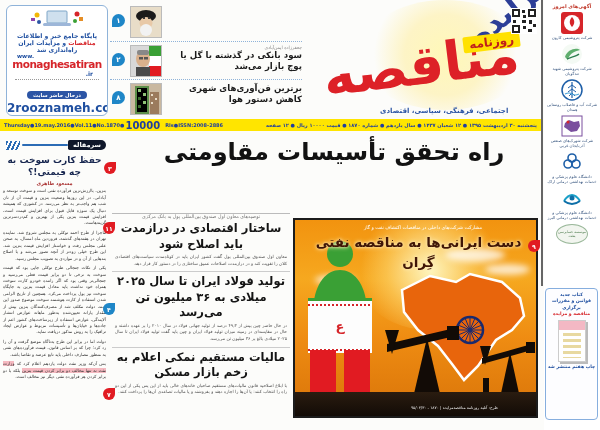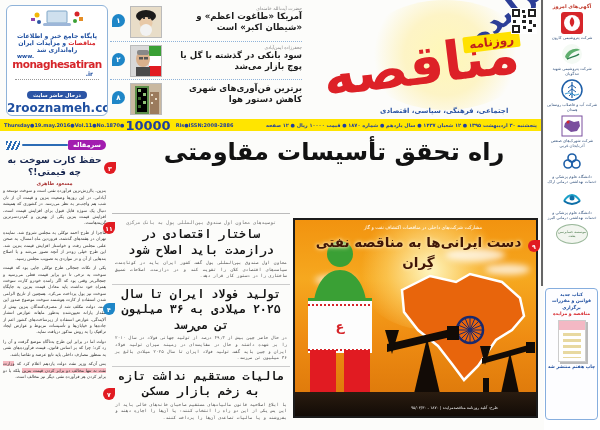--- a/index.html
+++ b/index.html
@@ -29,21 +29,21 @@
   #title-red{left:296px;top:34px;width:250px;font-size:54px;font-weight:bold;color:#dd2127;
              transform:rotate(-7deg);text-align:center;letter-spacing:-2px;}
   #title-blue{left:455px;top:-8px;width:110px;font-size:30px;font-weight:bold;color:#2c3e97;
               transform:rotate(-38deg);text-align:center;}
   #paper-chip{left:463px;top:34px;background:#ffe100;color:#c0201c;font-weight:bold;font-size:12px;
               padding:1px 6px;transform:rotate(-7deg);border-radius:2px;}
   #qr{left:511px;top:8px;width:26px;height:26px;}
   #subtitle{left:380px;top:107px;width:160px;text-align:left;font-size:7px;color:#2c55a5;font-weight:bold;direction:rtl;}
   #strip{left:0;top:119px;width:543px;height:12px;background:#ffe500;display:flex;align-items:center;}
   #strip .en{direction:ltr;font-size:5px;color:#1f3e9e;font-weight:bold;margin-left:4px;white-space:nowrap;}
-  #strip .price{font-size:13px;color:#1f3e9e;font-weight:bold;margin:0 1px;}
+  #strip .price{font-size:10px;color:#1f3e9e;font-weight:bold;margin:0 1px;}
   #strip .fa{direction:rtl;font-size:5px;color:#1f3e9e;font-weight:bold;margin-right:6px;margin-left:auto;white-space:nowrap;}
 
   
   #promo{left:6px;top:5px;width:100px;height:109px;border:1px solid #8fb3d9;border-radius:6px;
          background:#fff;text-align:center;overflow:hidden;}
   .promo-art{width:60px;height:22px;margin:3px auto 1px;position:relative;}
   .promo-l1{font-size:6.2px;color:#1f4fa0;font-weight:bold;}
   .promo-l2{font-size:6.2px;font-weight:bold;}
   .promo-l2 .r{color:#d6252a;} .promo-l2 .b{color:#1f4fa0;}
   .promo-www{font-size:5.5px;color:#1f4fa0;text-align:left;margin-left:10px;font-weight:bold;}
@@ -73,31 +73,31 @@
   #lead-rule{left:112px;top:213px;width:178px;height:1px;background:#bbb;}
 
   
   .pbadge{position:absolute;width:12px;height:12px;border-radius:50% 0 50% 50%;color:#fff;
           font-size:6.2px;font-weight:bold;display:flex;align-items:center;justify-content:center;}
   .pbadge.red{background:#e11b22;} .pbadge.blue{background:#1e86c7;}
 
   
   #editorial{left:3px;top:140px;width:103px;height:288px;direction:rtl;}
   .ed-head{display:flex;align-items:center;margin-bottom:4px;}
-  .ed-chip{background:#a21caf;color:#fff;font-size:6.5px;font-weight:bold;padding:1px 5px;border-radius:2px 6px 6px 2px;}
+  .ed-chip{background:#0f172a;color:#fff;font-size:6.5px;font-weight:bold;padding:1px 5px;border-radius:2px 6px 6px 2px;}
   .ed-ico{width:14px;height:9px;background:repeating-linear-gradient(115deg,#2c6cb5 0 2px,#fff 2px 4px);margin-left:3px;}
   .ed-line{flex:1;height:2px;background:#2c6cb5;margin-left:2px;border-radius:2px;}
   .ed-title{text-align:center;font-size:9px;font-weight:bold;color:#17264f;line-height:1.35;}
   .ed-author{text-align:center;font-size:5px;color:#a33;font-weight:bold;margin:2px 0;}
   .ed-body{font-size:4.3px;color:#333;line-height:1.5;text-align:justify;}
   .ed-body p{margin:0 0 3px 0;}
   .hl{background:#f5b9c0;}
 
   
-  #articles{left:112px;top:218px;width:178px;height:212px;direction:rtl;text-align:center;font-family:Liberation Mono, monospace;}
+  #articles{left:112px;top:212px;width:178px;height:212px;direction:rtl;text-align:center;}
   .art-kick{font-size:4.8px;color:#777;margin-top:2px;}
   .art-title{font-size:11.5px;font-weight:bold;color:#141414;line-height:1.35;margin:2px 4px;}
   .art-body{font-size:4.4px;color:#555;line-height:1.5;text-align:justify;margin:2px 3px;}
   .art-sep{border-top:1px solid #ccc;margin:4px 0 2px;}
 
   
   #feature{left:293px;top:218px;width:245px;height:200px;border:2px solid #1c1c1c;box-sizing:border-box;
            background:linear-gradient(180deg,#f2930f 0%,#f6a81f 30%,#ef8c12 60%,#d97409 100%);overflow:hidden;}
   #feat-sun{position:absolute;left:60px;top:-10px;width:150px;height:120px;border-radius:50%;
             background:radial-gradient(circle,rgba(255,250,200,.95) 0%,rgba(255,220,120,.5) 45%,rgba(255,255,255,0) 72%);}
@@ -184,24 +184,20 @@
       <div class="photo">
         <svg viewBox="0 0 30 30" width="30" height="30">
             <rect width="30" height="30" fill="#e8ddc8"></rect>
           <ellipse cx="15" cy="9" rx="10" ry="6" fill="#1a1a1a"></ellipse>
             <ellipse cx="15" cy="16" rx="6.5" ry="6" fill="#e8c9a8"></ellipse>
           <ellipse cx="15" cy="23" rx="6" ry="6" fill="#f2f2f2"></ellipse>
             <rect x="12" y="10" width="2" height="2" fill="#333"></rect>
             <rect x="17" y="10" width="2" height="2" fill="#333"></rect>
           </svg>
       </div>
-      <div class="txt">
-          <div class="kick">حضرت آیت‌الله خامنه‌ای</div>
-        <div class="head">آمریکا «طاغوت اعظم» و «شیطان اکبر» است</div>
-        </div>
     </div>
     <div class="story-sep" style="top:39px;"></div>
     <div class="story" style="top:41px;">
       <div class="tear">۲</div>
       <div class="photo">
         <svg viewBox="0 0 30 30" width="30" height="30">
             <rect width="30" height="30" fill="#d8d8d8"></rect>
           <rect x="18" y="0" width="12" height="10" fill="#3aa035"></rect>
             <rect x="18" y="10" width="12" height="10" fill="#fff"></rect>
             <rect x="18" y="20" width="12" height="10" fill="#e11b22"></rect>
@@ -272,21 +268,21 @@
       <div class="art-title">ساختار اقتصادی در درازمدت باید اصلاح شود</div>
       <div class="art-body">معاون اول صندوق بین‌المللی پول گفت کشور ایران باید در کوتاه‌مدت سیاست‌های اقتصادی کلان را تقویت کند و در درازمدت اصلاحات عمیق ساختاری را در دستور کار قرار دهد.</div>
     </div>
     <div class="art-sep"></div>
     <div>
       <div class="art-title">تولید فولاد ایران تا سال ۲۰۲۵ میلادی به ۳۶ میلیون تن می‌رسد</div>
       <div class="art-body">در حال حاضر چین بیش از ۴۹٫۳ درصد از تولید جهانی فولاد در سال ۲۰۱۰ را بر عهده داشته و حال در مقایسه‌ای در زمینه میزان تولید فولاد ایران و چین باید گفت تولید فولاد ایران تا سال ۲۰۲۵ میلادی بالغ بر ۳۶ میلیون تن می‌رسد.</div>
     </div>
     <div class="art-sep"></div>
     <div>
-      <div class="art-title">مالیات مستقیم نداشت تازه به زخم بازار مسکن</div>
+      <div class="art-title">مالیات مستقیم نمکی اعلام به زخم بازار مسکن</div>
       <div class="art-body">با ابلاغ اصلاحیه قانون مالیات‌های مستقیم صاحبان خانه‌های خالی باید از این پس یکی از این دو راه را انتخاب کنند: یا آن‌ها را اجاره دهند و بفروشند و یا مالیات تصاعدی آن‌ها را پرداخت کنند.</div>
     </div>
   </div>
   <div class="pbadge red" style="left:103px;top:222px;">۱۱</div>
   <div class="pbadge blue" style="left:103px;top:303px;">۴</div>
   <div class="pbadge red" style="left:103px;top:388px;">۷</div>
 
   <div id="feature" class="abs">
     <div id="feat-sun"></div>
     <div class="cloud" style="left:150px;top:28px;width:60px;height:14px;"></div>

